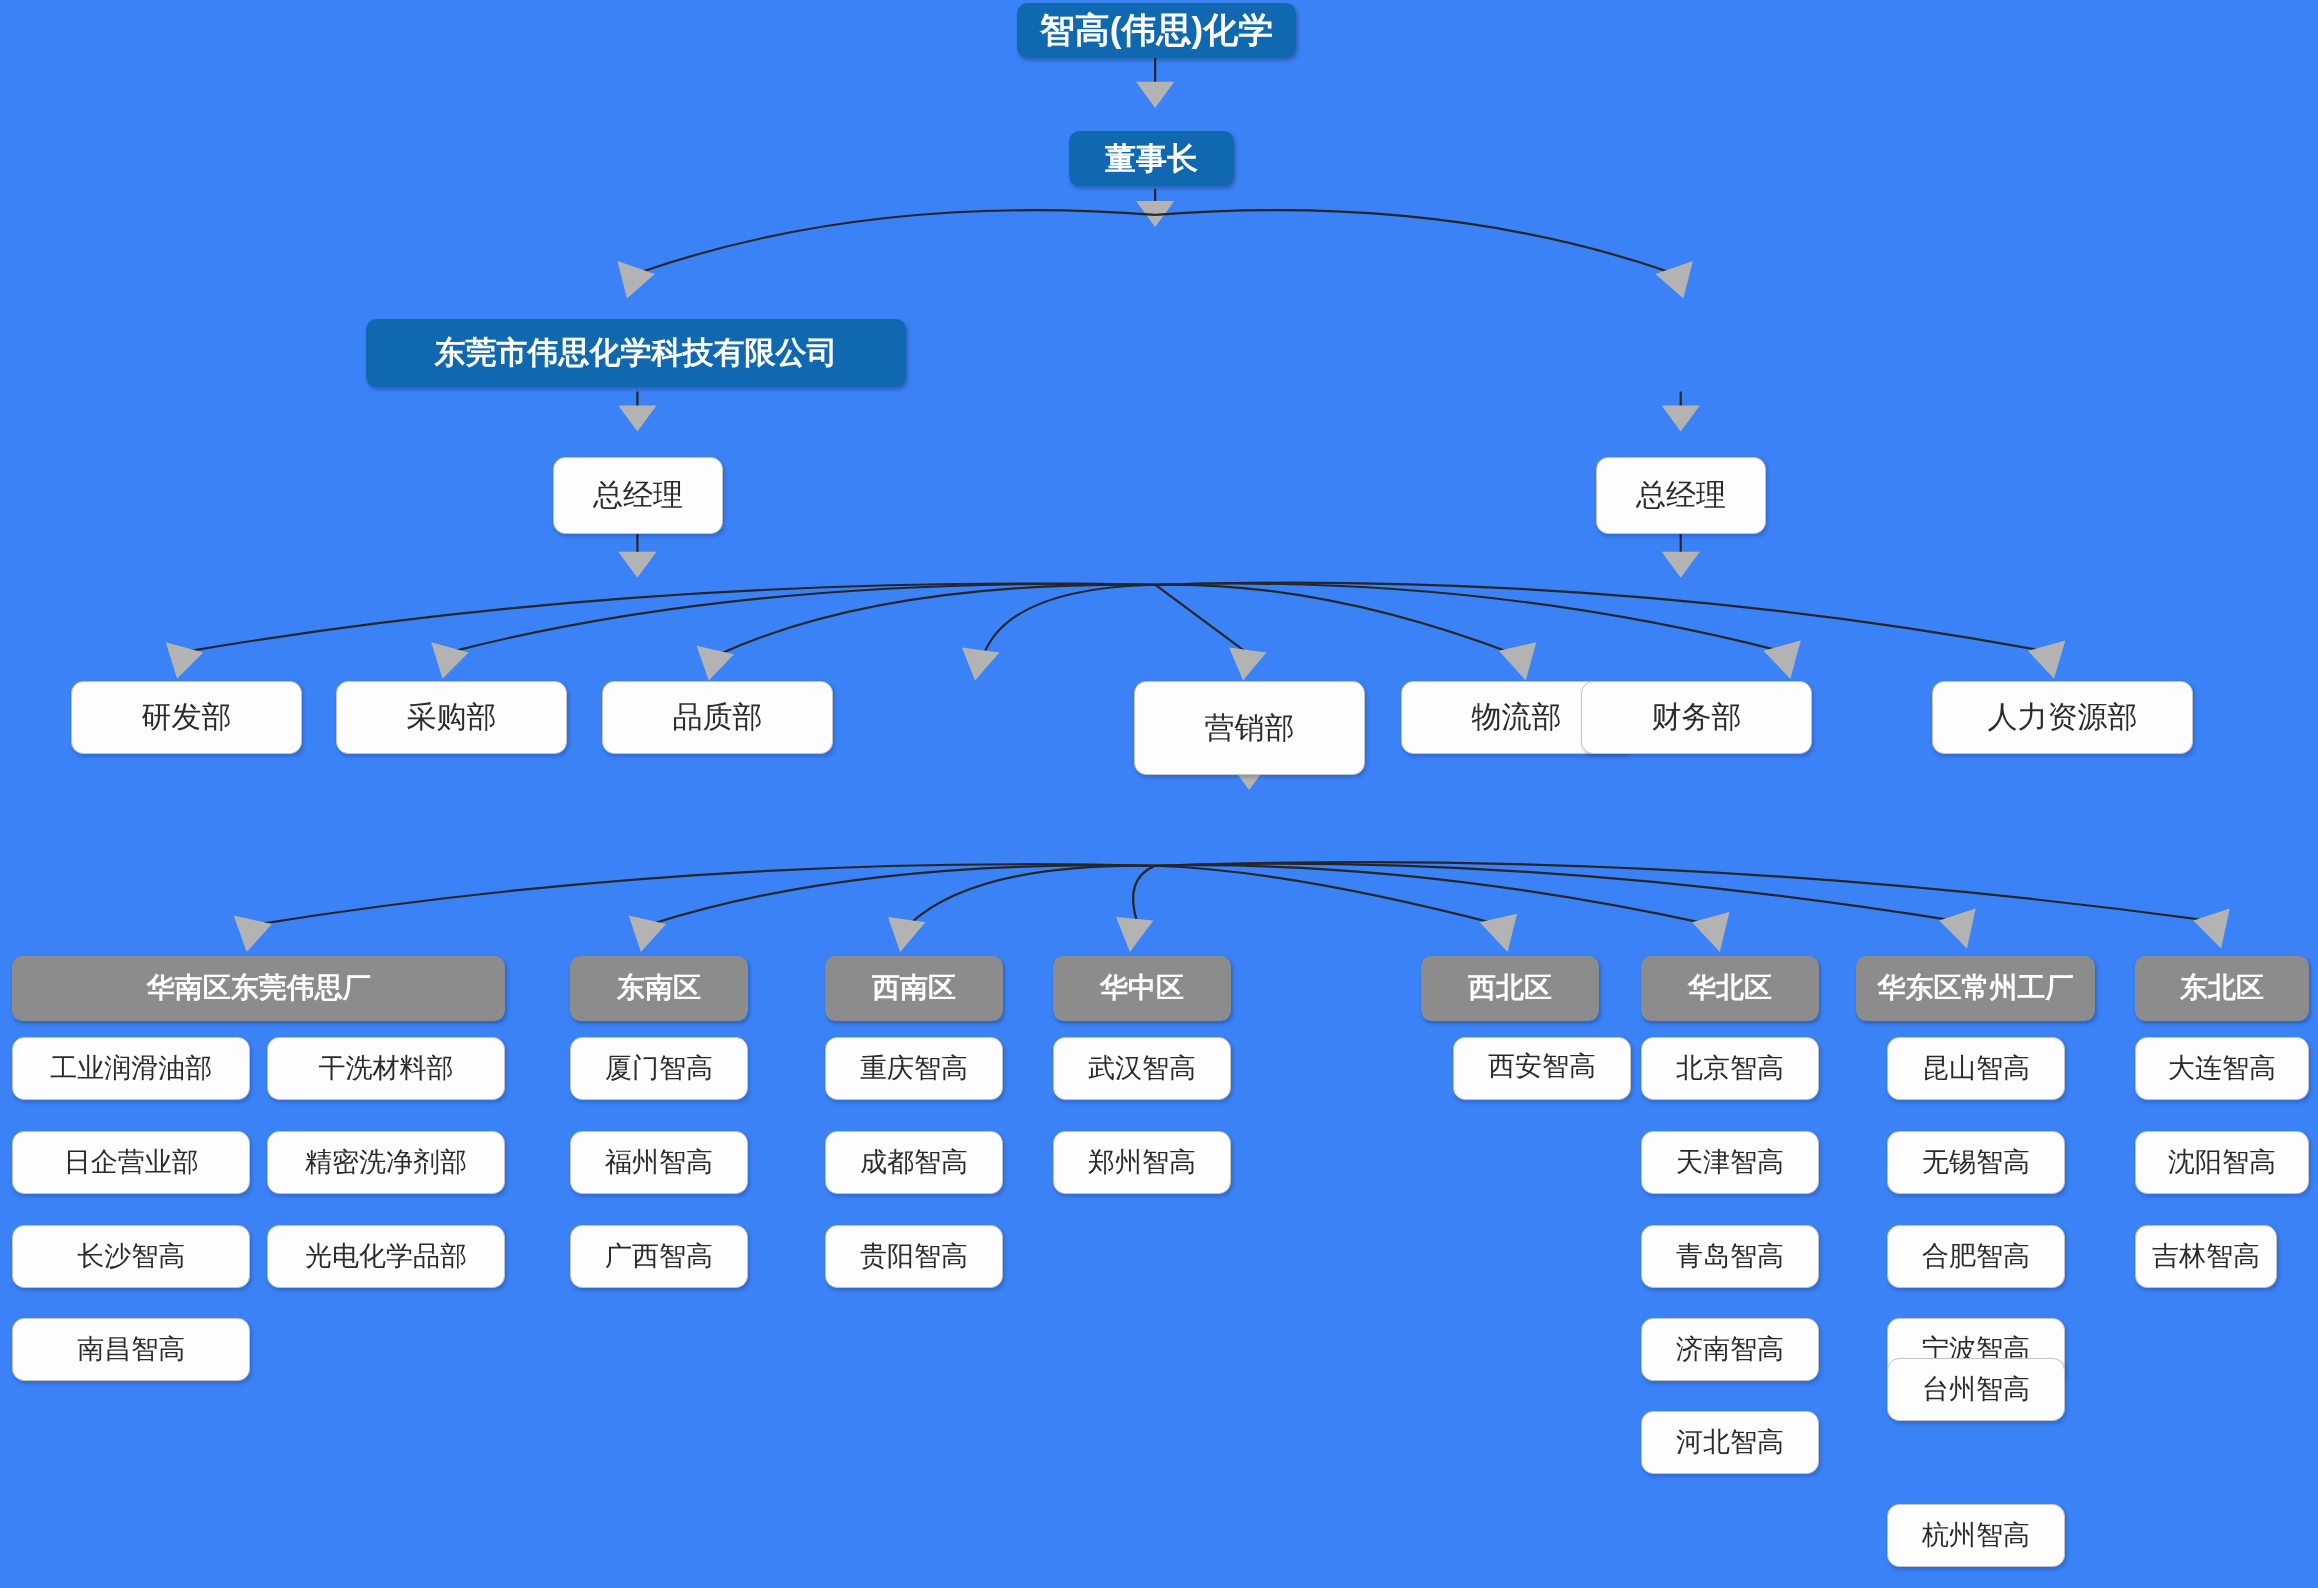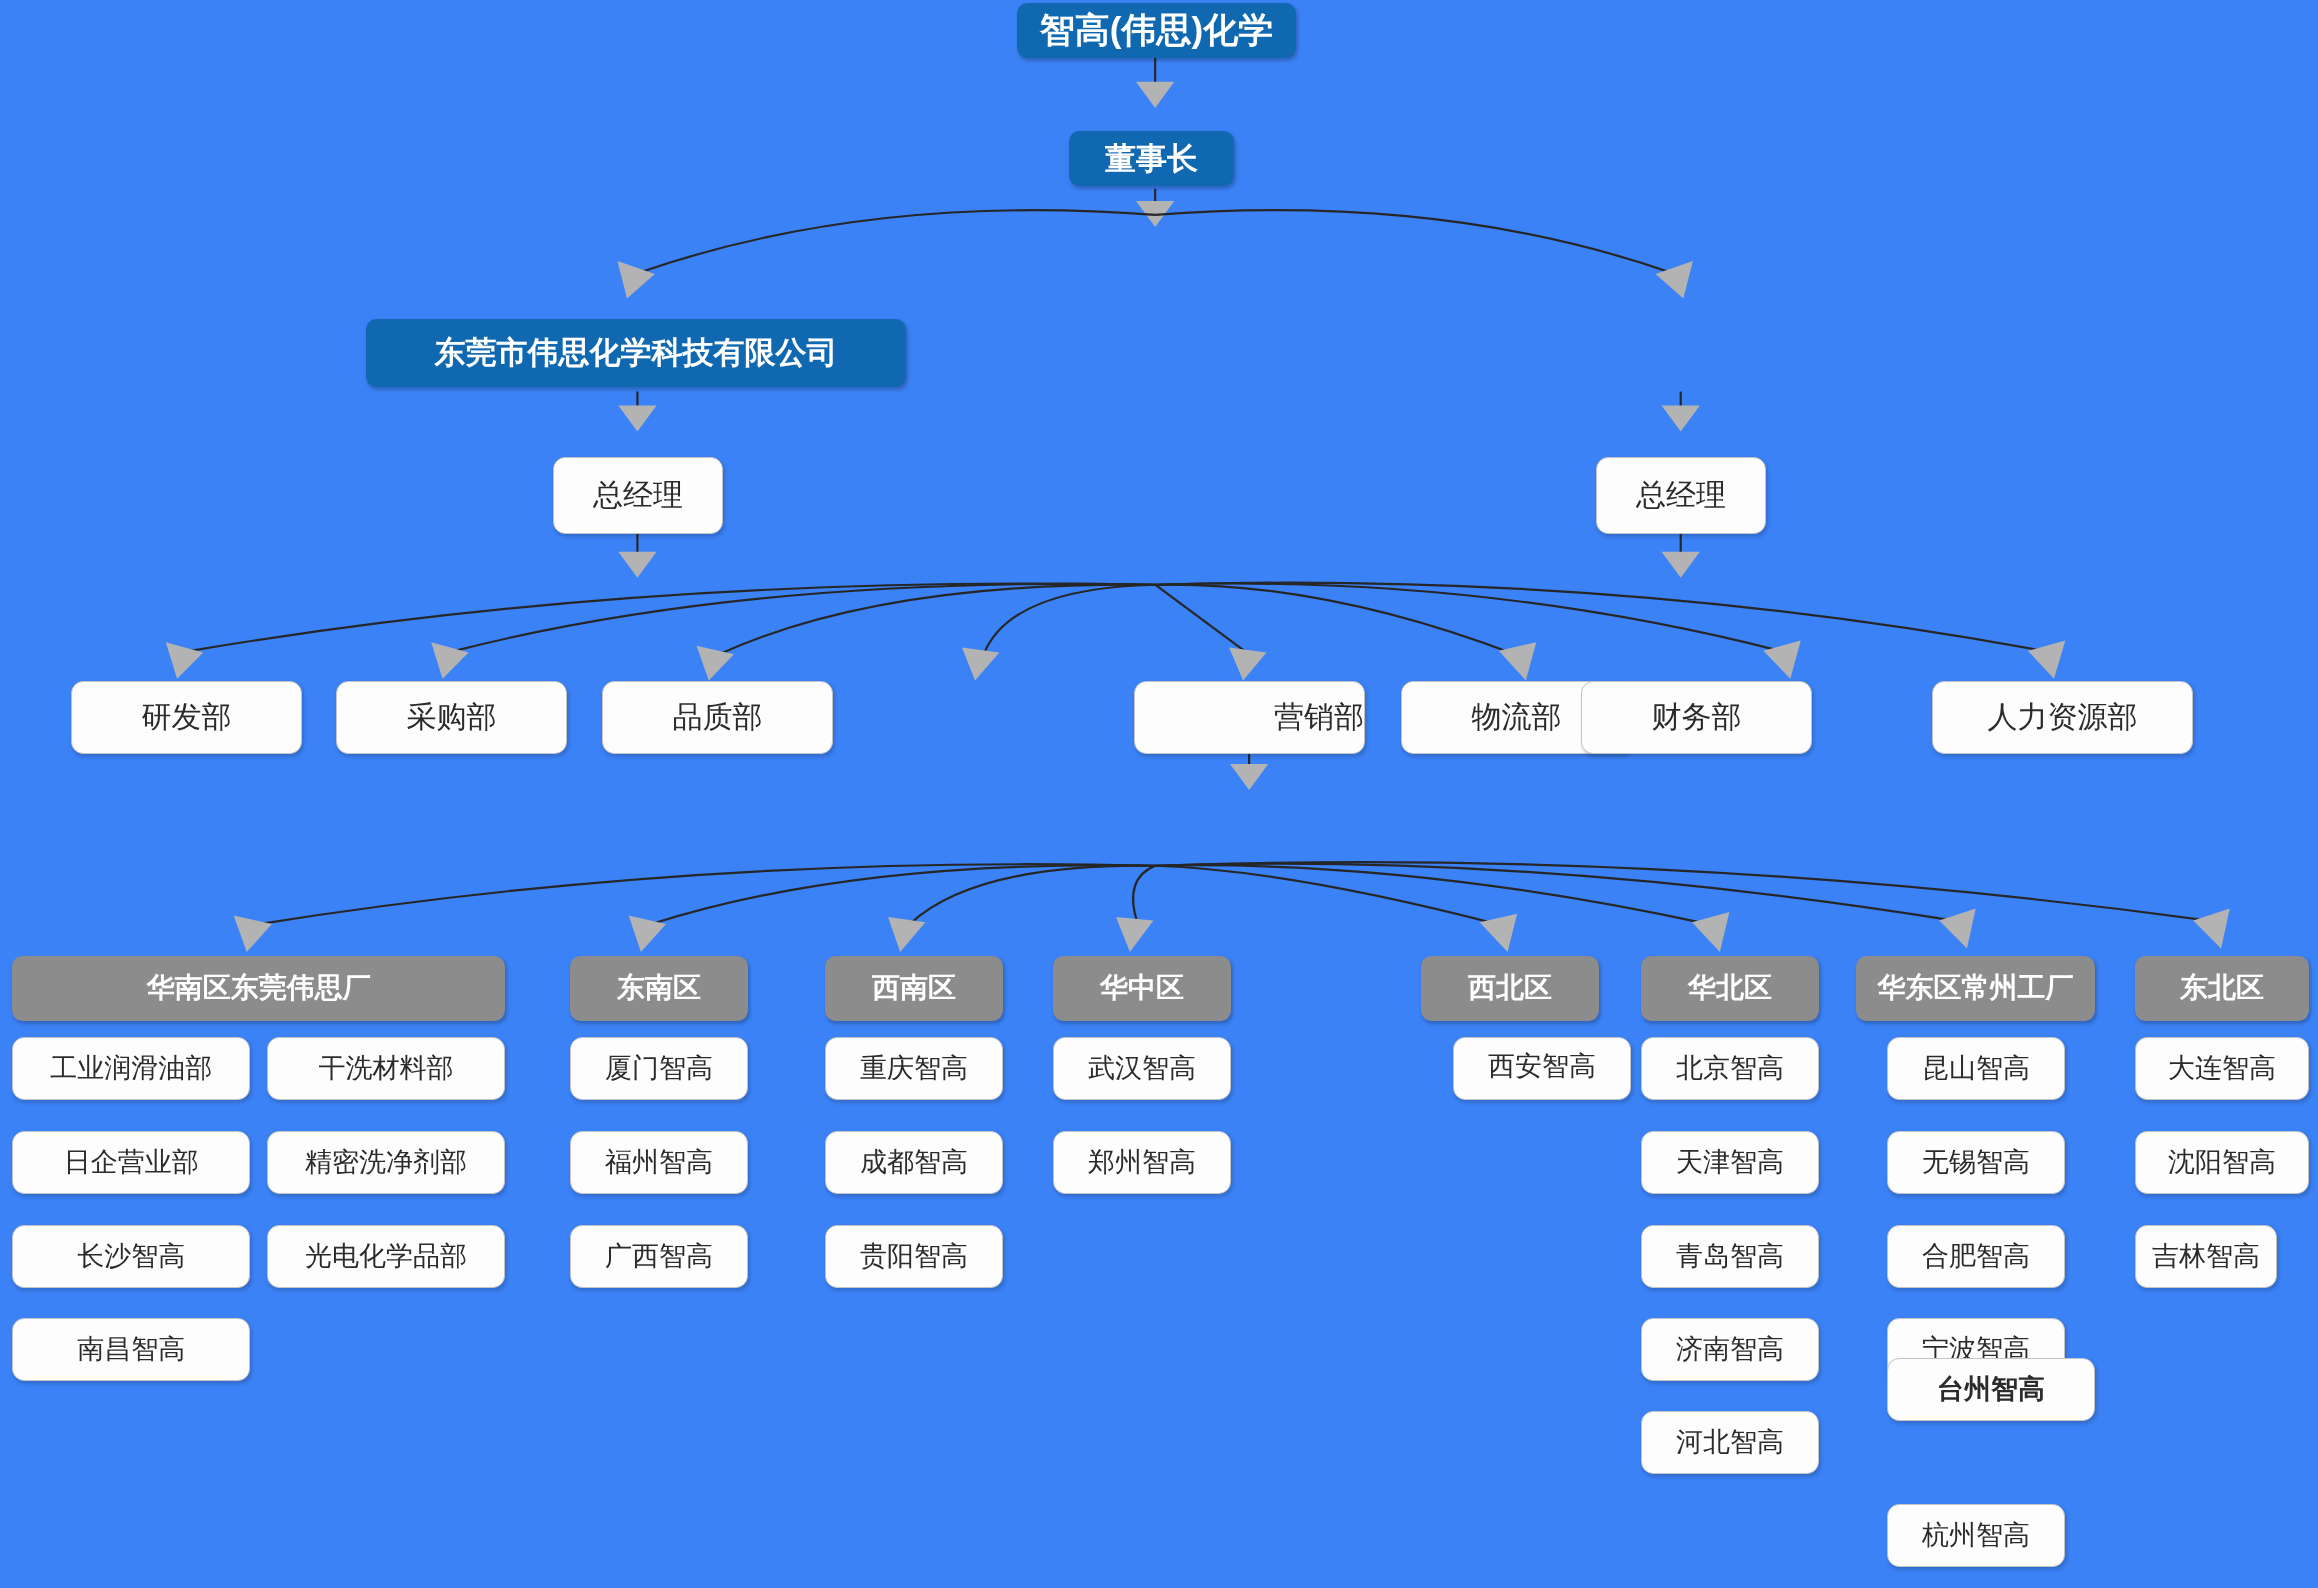--- a/index.html
+++ b/index.html
@@ -189,21 +189,21 @@
 
   <div class="node white fs-dept" style="left:71px; top:681px; width:231px; height:73px;">
     <span>研发部</span>
   </div>
   <div class="node white fs-dept" style="left:602px; top:681px; width:231px; height:73px;">
     <span>品质部</span>
   </div>
   <div class="node white fs-dept" style="left:336px; top:681px; width:231px; height:73px;">
     <span>采购部</span>
   </div>
-  <div class="node white fs-dept" style="left:1134px; top:681px; width:231px; height:73px;justify-content:flex-end;">
+  <div class="node white fs-dept" style="left:1134px; top:681px; width:231px; height:94px;">
     <span>营销部</span>
   </div>
   <div class="node white fs-dept" style="left:1401px; top:681px; width:231px; height:73px;">
     <span>物流部</span>
   </div>
   <div class="node white fs-dept" style="left:1581px; top:681px; width:231px; height:73px;">
     <span>财务部</span>
   </div>
   <div class="node white fs-dept" style="left:1932px; top:681px; width:261px; height:73px;">
     <span>人力资源部</span>
@@ -304,21 +304,21 @@
   </div>
   <div class="node white fs-leaf" style="left:1887px; top:1131px; width:178px; height:63px;">
     <span>无锡智高</span>
   </div>
   <div class="node white fs-leaf" style="left:1887px; top:1225px; width:178px; height:63px;">
     <span>合肥智高</span>
   </div>
   <div class="node white fs-leaf" style="left:1887px; top:1318px; width:178px; height:63px;">
     <span>宁波智高</span>
   </div>
-  <div class="node white fs-leaf" style="left:1887px; top:1358px; width:208px; height:63px;font-weight:bold;">
+  <div class="node white fs-leaf" style="left:1887px; top:1358px; width:178px; height:63px;">
     <span>台州智高</span>
   </div>
   <div class="node white fs-leaf" style="left:1887px; top:1504px; width:178px; height:63px;">
     <span>杭州智高</span>
   </div>
 
   <div class="node gray fs-region" style="left:2135px; top:956px; width:174px; height:65px;">
     <span>东北区</span>
   </div>
   <div class="node white fs-leaf" style="left:2135px; top:1037px; width:174px; height:63px;">

